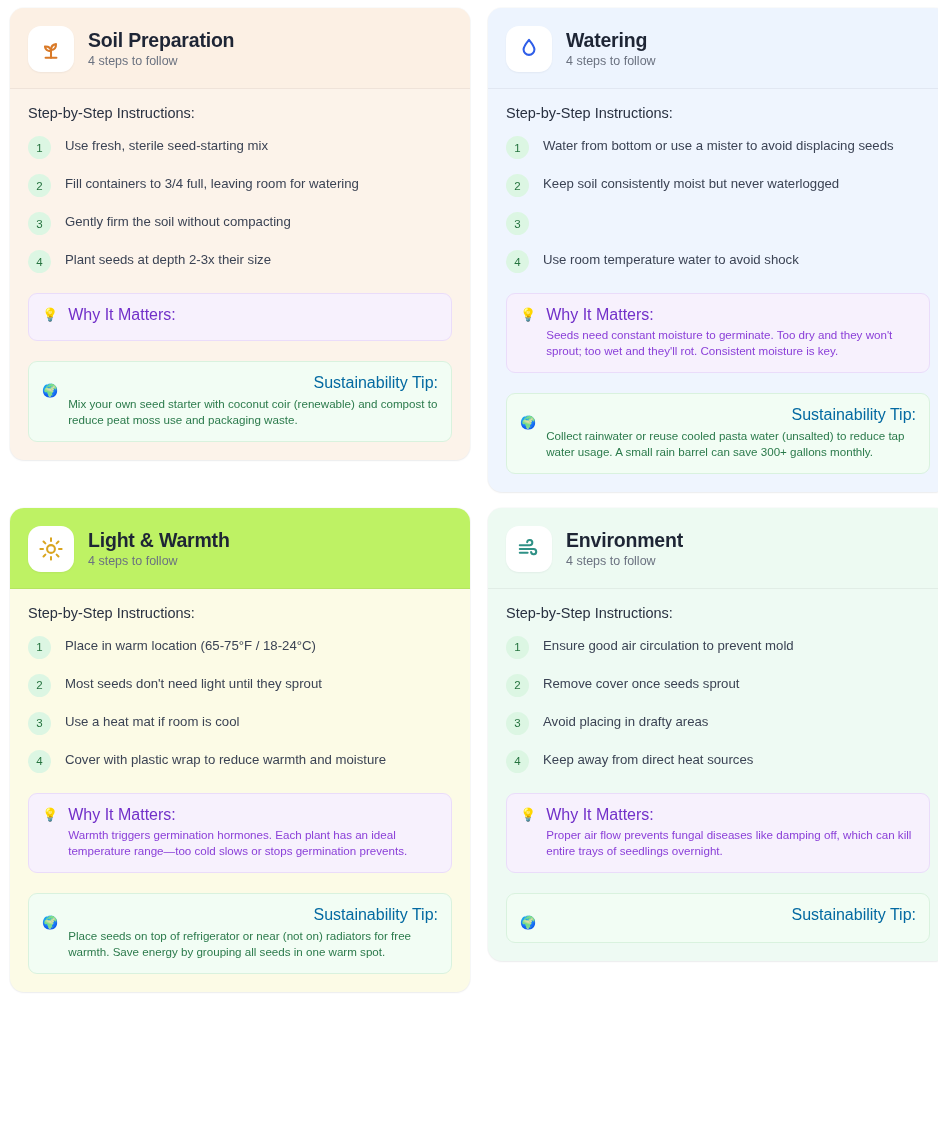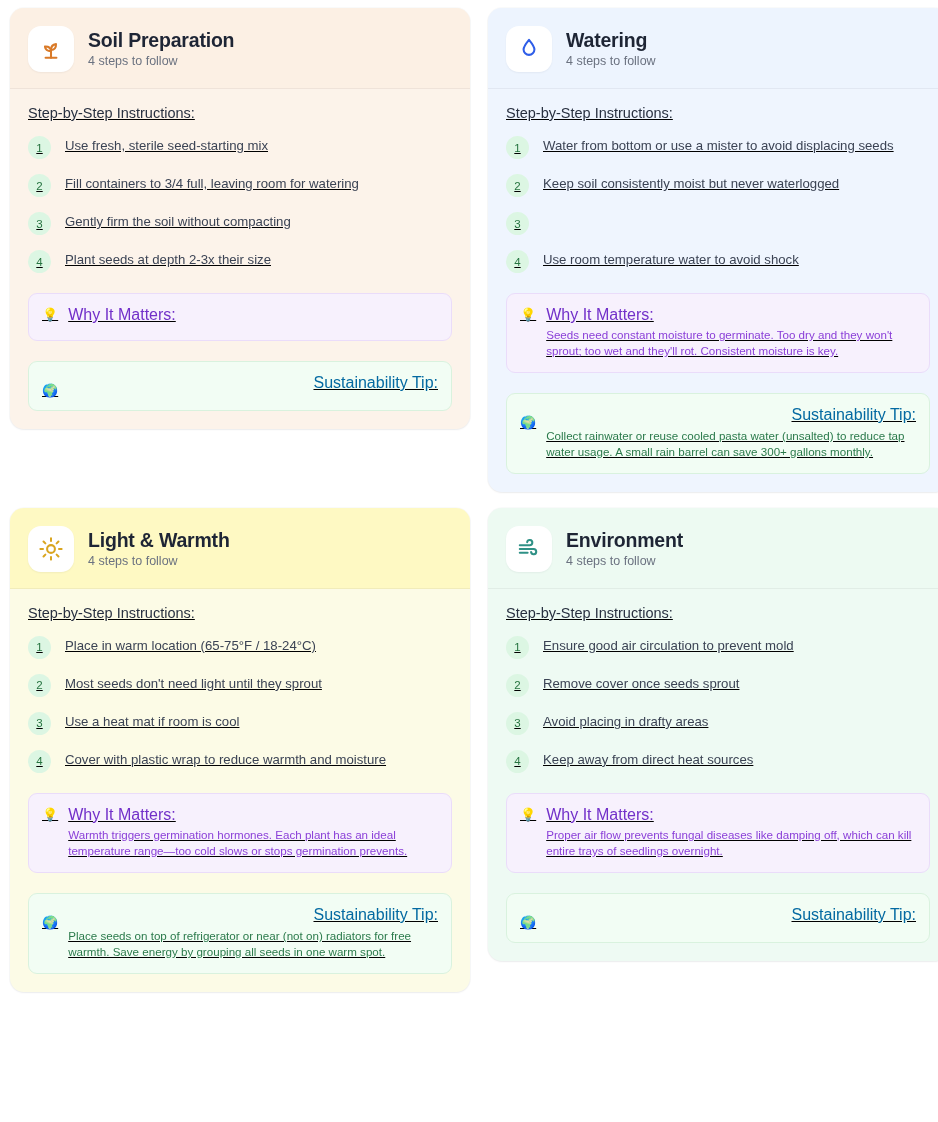--- a/index.html
+++ b/index.html
@@ -57,21 +57,21 @@
     letter-spacing: -.2px;
     line-height: 1.15;
   }
   .card-sub {
     font-size: 12.5px;
     color: #6b7280;
     line-height: 1.2;
   }
 
   
-  .card-body { padding: 16px 18px 18px 18px; text-decoration: underline; }
+  .card-body { padding: 16px 18px 18px 18px; }
 
   .section-label {
     font-size: 14.5px;
     color: #283040;
     margin-bottom: 14px;
   }
 
   .steps { display: flex; flex-direction: column; }
 
   .step {
@@ -141,21 +141,21 @@
   }
   .callout-why .callout-text { color: #8a3fd8; }
   .callout-sus .callout-text { color: #2b7a4b; }
 
   
   .card-soil   { background: #fcf3ea; }
   .card-soil   .card-header { background: #fcf0e4; }
   .card-water  { background: #eff5fe; }
   .card-water  .card-header { background: #edf4fe; }
   .card-light  { background: #fcfbe6; }
-  .card-light  .card-header { background: #fef9c3; }
+  .card-light  .card-header { background: #bef264; }
   .card-env    { background: #eefaf3; }
   .card-env    .card-header { background: #edfaf2; }
 </style>
 </head>
 <body>
 
 <div class="grid">
 
   <div class="card card-soil">
     <div class="card-header">
@@ -195,20 +195,21 @@
       <div class="callout callout-why">
         <div class="callout-emoji">💡</div>
         <div class="callout-body">
           <div class="callout-title">Why It Matters:</div>
         </div>
       </div>
       <div class="callout callout-sus">
         <div class="callout-emoji">🌍</div>
         <div class="callout-body">
           <div class="callout-title">Sustainability Tip:</div>
+          <div class="callout-text">Mix your own seed starter with coconut coir (renewable) and compost to reduce peat moss use and packaging waste.</div>
         </div>
       </div>
     </div>
   </div>
 
   <div class="card card-water">
     <div class="card-header">
       <div class="icon-tile">
         <svg width="26" height="26" viewBox="0 0 24 24" fill="none" stroke="#2f5ee8" stroke-width="1.9" stroke-linecap="round" stroke-linejoin="round">
           <path d="M12 3.5c2.8 3.4 5 6 5 8.9A5 5 0 0 1 7 12.4c0-2.9 2.2-5.5 5-8.9z"></path>

